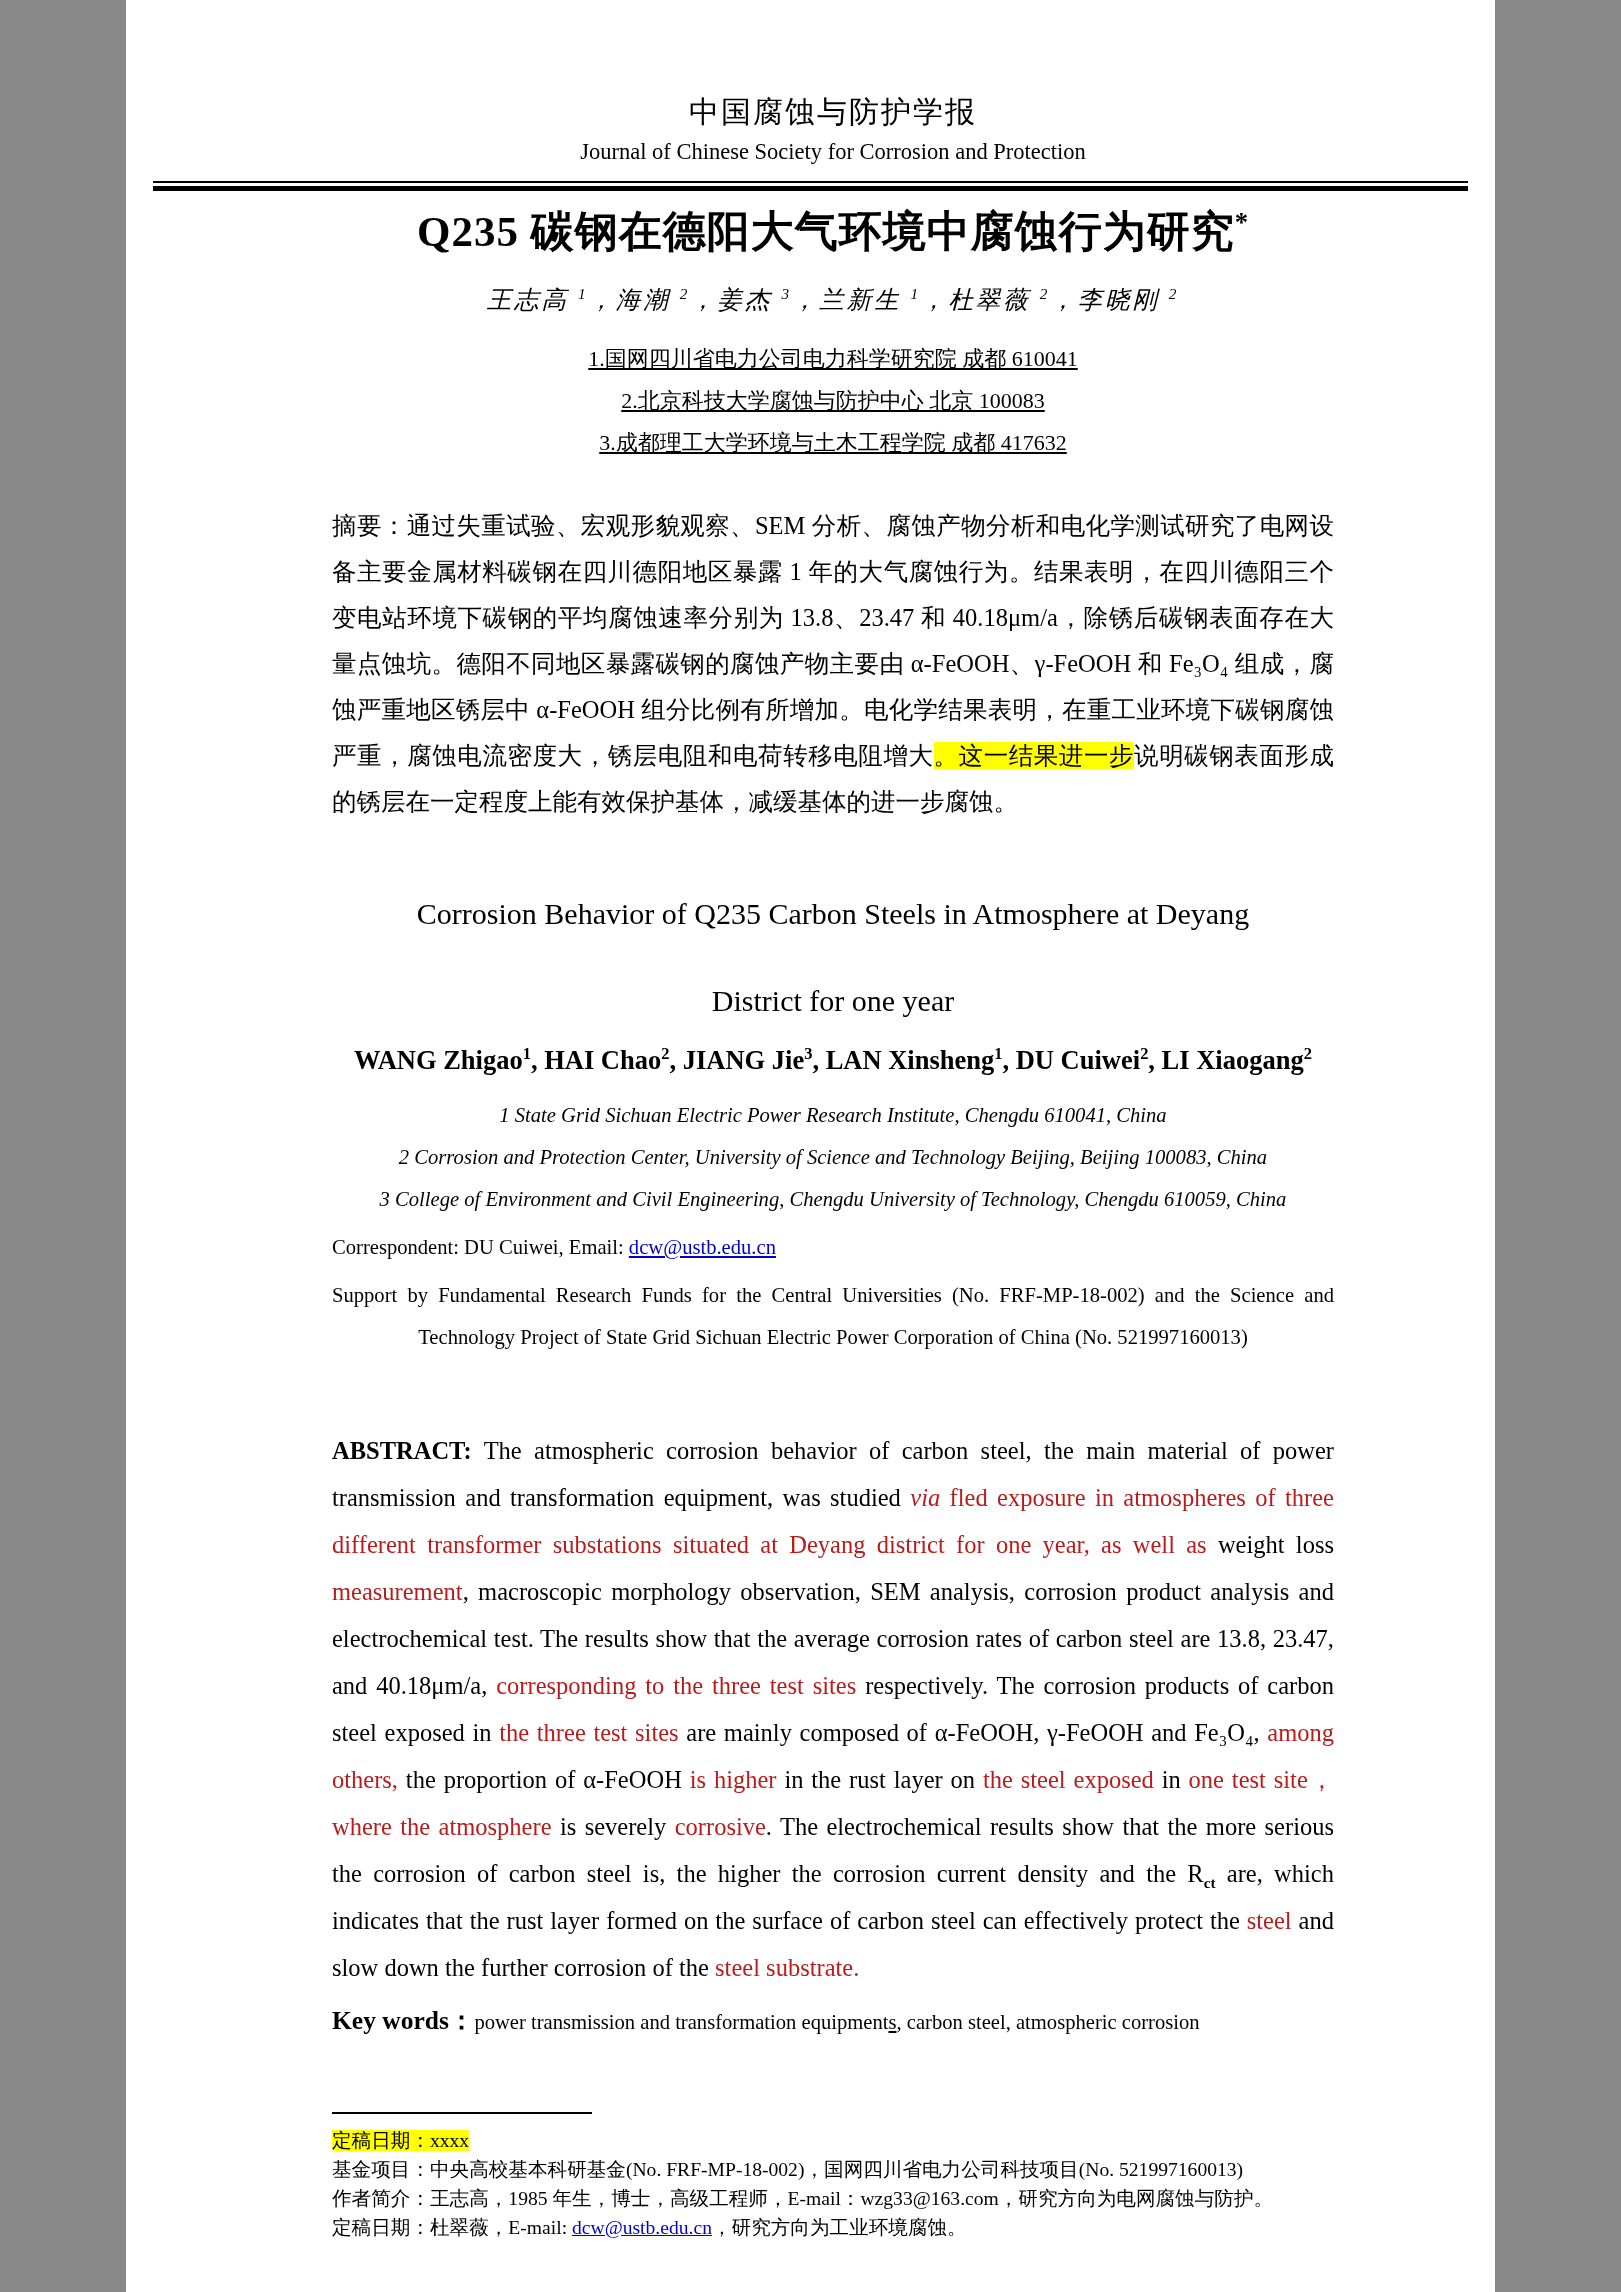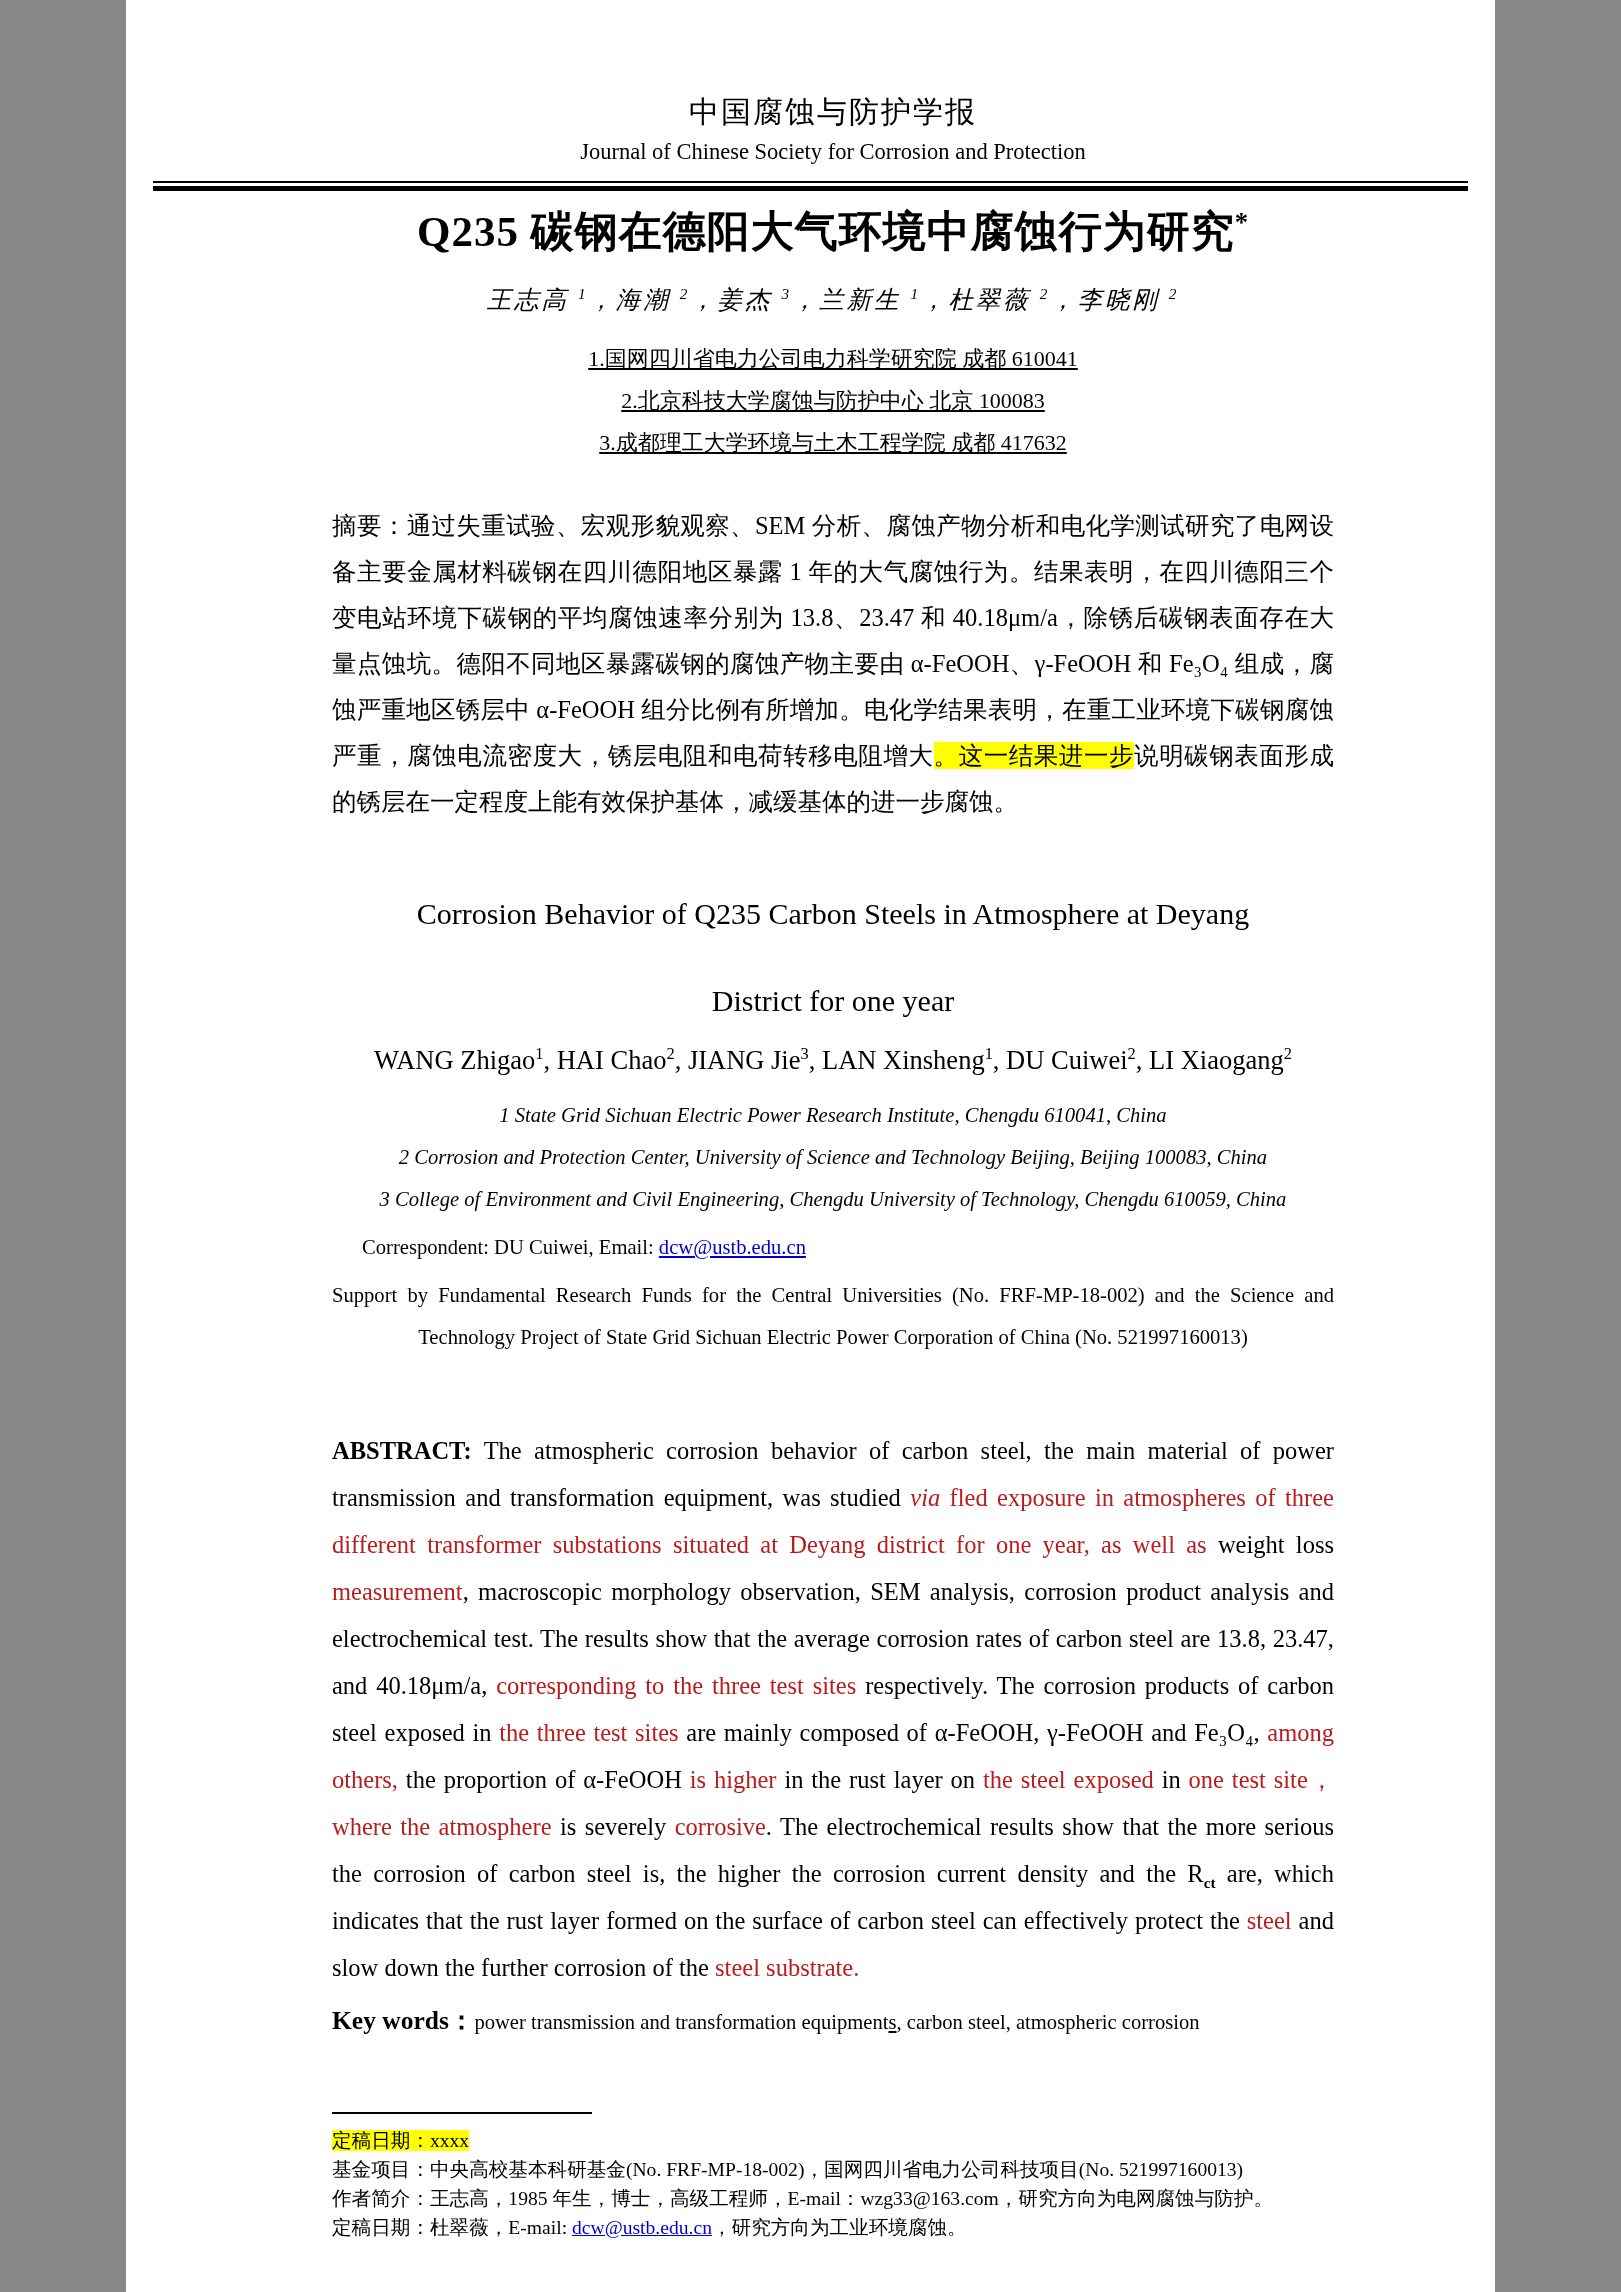--- a/index.html
+++ b/index.html
@@ -22,23 +22,23 @@
     height:3.9px;
     border-bottom:5.9px solid #000;
   }
   .title-cn{margin-top:11.8px;font-size:43px;font-weight:bold;letter-spacing:1px;}
   .authors-cn{margin-top:21.6px;font-size:24.5px;font-style:italic;letter-spacing:2.9px;}
   .affils-cn{margin-top:22px;font-size:22px;line-height:42px;text-decoration:underline;}
   .abstract-cn{margin-top:39px;font-size:24.5px;line-height:46px;text-align:justify;}
   .en-title{font-size:30px;}
   .en-title.l1{margin-top:72px;}
   .en-title.l2{margin-top:53px;}
-  .en-authors{margin-top:27.4px;font-size:26.5px;}
+  .en-authors{margin-top:27.4px;font-size:26.5px;font-weight:bold;}
   .en-affils{margin-top:17.6px;font-size:20.6px;font-style:italic;line-height:42px;}
-  .correspondent{margin-top:15.7px;font-size:20.6px;margin-left:30px;}
+  .correspondent{margin-top:15.7px;font-size:20.6px;}
   .support{margin-top:15.7px;font-size:20.6px;line-height:42px;}
   .support .jline{text-align:justify;text-align-last:justify;}
   .support .cline{text-align:center;}
   .abstract-en{margin-top:69px;font-size:24.5px;line-height:47px;text-align:justify;}
   .keywords{margin-top:11.8px;font-size:20.6px;}
   .kw-label{font-weight:bold;font-size:25.5px;}
   .footrule{margin-top:74px;width:260px;border-top:2.9px solid #000;}
   .footer{margin-top:11.8px;font-size:19.6px;line-height:29px;}
   
   .red{color:#b91c1c;}

